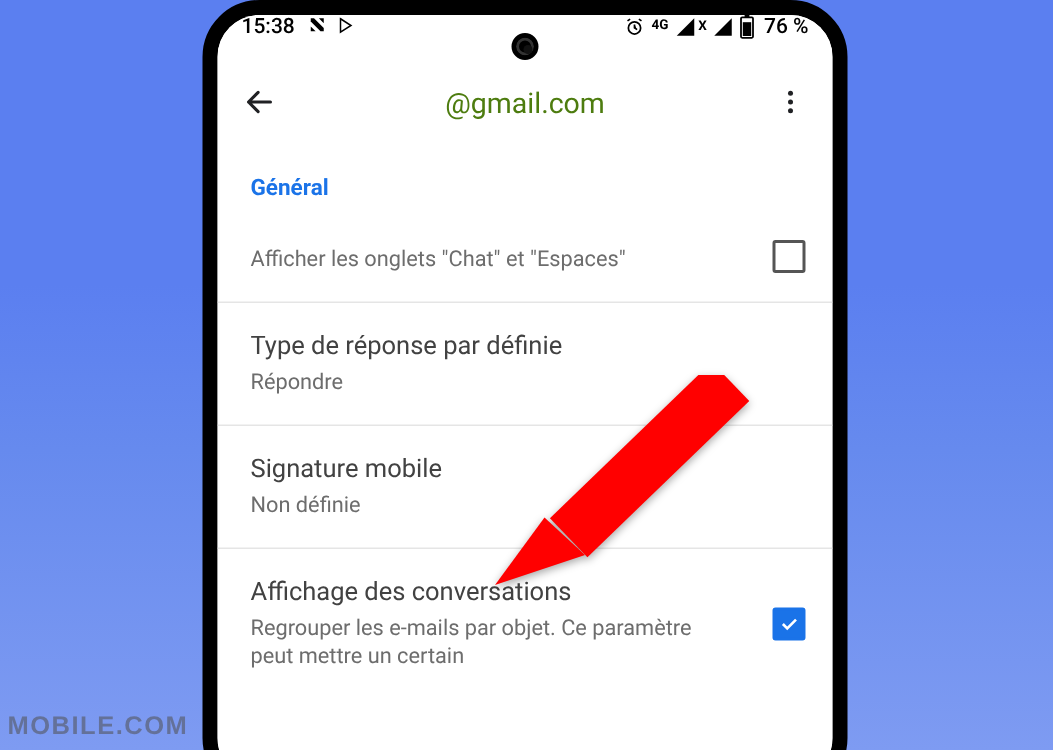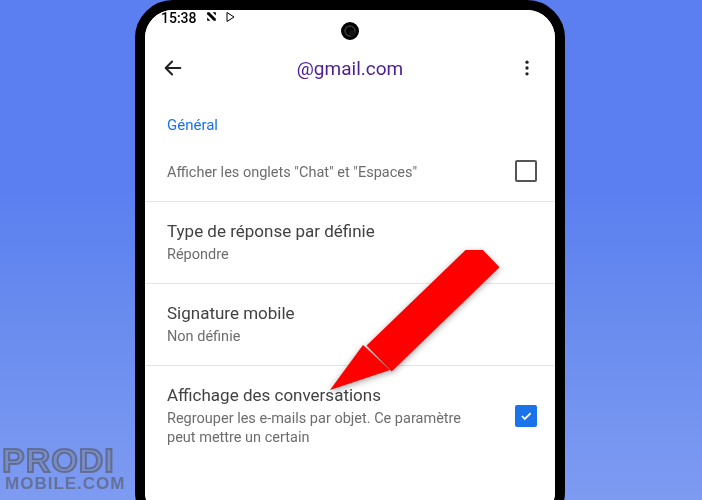--- a/index.html
+++ b/index.html
@@ -64,29 +64,29 @@
   .icon-btn {
     width: 40px; height: 40px; display: flex; align-items: center; justify-content: center;
     border-radius: 50%; cursor: pointer;
   }
   .header-title {
     position: absolute;
     left: 50%;
     transform: translateX(-50%);
     font-size: 19px;
     font-weight: 400;
-    color: #4c1d95;
+    color: #4d7c0f;
   }
   .spacer { flex: 1; }
 
   
   .section-label {
     color: #1a73e8;
     font-size: 15px;
-    font-weight: 400;
+    font-weight: 700;
     padding: 22px 32px 8px 22px;
   }
   .row {
     padding: 18px 22px 18px 22px;
     border-bottom: 1px solid #e5e5e5;
     position: relative;
     cursor: pointer;
   }
   .row-title { font-size: 17px; color: #424242; font-weight: 400; line-height: 1.3; }
   .row-sub { font-size: 14.5px; color: #6d6d6d; margin-top: 4px; line-height: 1.3; padding-right: 40px; }
@@ -153,20 +153,40 @@
       <span class="status-icons-left">
         <svg width="13" height="13" viewBox="0 0 24 24">
             <path fill="#000" d="M4 4h4l12 12v4h-4L4 8V4z"></path>
             <path fill="#000" d="M4 14l6 6H4v-6zM14 4h6v6l-6-6z"></path>
           </svg>
         <svg width="12" height="12" viewBox="0 0 24 24">
             <path fill="none" stroke="#000" stroke-width="2" d="M6 3l14 9-14 9V3z"></path>
           </svg>
       </span>
       <div class="camera"></div>
+      <div class="status-right">
+        <svg width="14" height="14" viewBox="0 0 24 24">
+            <circle cx="12" cy="13" r="7" fill="none" stroke="#000" stroke-width="2"></circle>
+            <path stroke="#000" stroke-width="2" d="M12 9v4l3 2M4 5l3-2M20 5l-3-2"></path>
+          </svg>
+        <span style="font-size:9px;font-weight:700;line-height:.8">4G</span>
+        <svg width="14" height="14" viewBox="0 0 24 24">
+            <path fill="#000" d="M2 22L22 2v20H2z"></path>
+          </svg>
+        <span style="font-size:9px;font-weight:700;margin-left:-2px">X</span>
+        <svg width="14" height="14" viewBox="0 0 24 24">
+            <path fill="#000" d="M2 22L22 2v20H2z"></path>
+          </svg>
+        <svg width="10" height="16" viewBox="0 0 12 20">
+            <rect x="1" y="2" width="10" height="17" rx="1" fill="none" stroke="#000" stroke-width="1.5"></rect>
+            <rect x="4" y="0" width="4" height="2" fill="#000"></rect>
+            <rect x="2.5" y="6" width="7" height="11.5" fill="#000"></rect>
+          </svg>
+        <span class="batt-txt">76 %</span>
+      </div>
     </div>
 
     <div class="header">
       <div class="icon-btn">
         <svg width="22" height="22" viewBox="0 0 24 24">
             <path fill="none" stroke="#202124" stroke-width="2.2" stroke-linecap="round" stroke-linejoin="round" d="M20 12H4m0 0l7-7m-7 7l7 7"></path>
           </svg>
       </div>
       <div class="header-title">@gmail.com</div>
       <div class="spacer"></div>
@@ -210,15 +230,14 @@
 </div>
 
 <svg class="arrow" width="190" height="150" viewBox="0 0 190 150">
   <g fill="#ff0000">
     <polygon points="0,140 60,120 33,95"></polygon>
     <rect x="38" y="95" width="150" height="36" transform="rotate(-44 38 97)"></rect>
   </g>
 </svg>
 
 <div class="watermark">
-  <div class="wm-top">PRODI</div>
   <div class="wm-bottom">MOBILE.COM</div>
 </div>
 
 </body></html>

